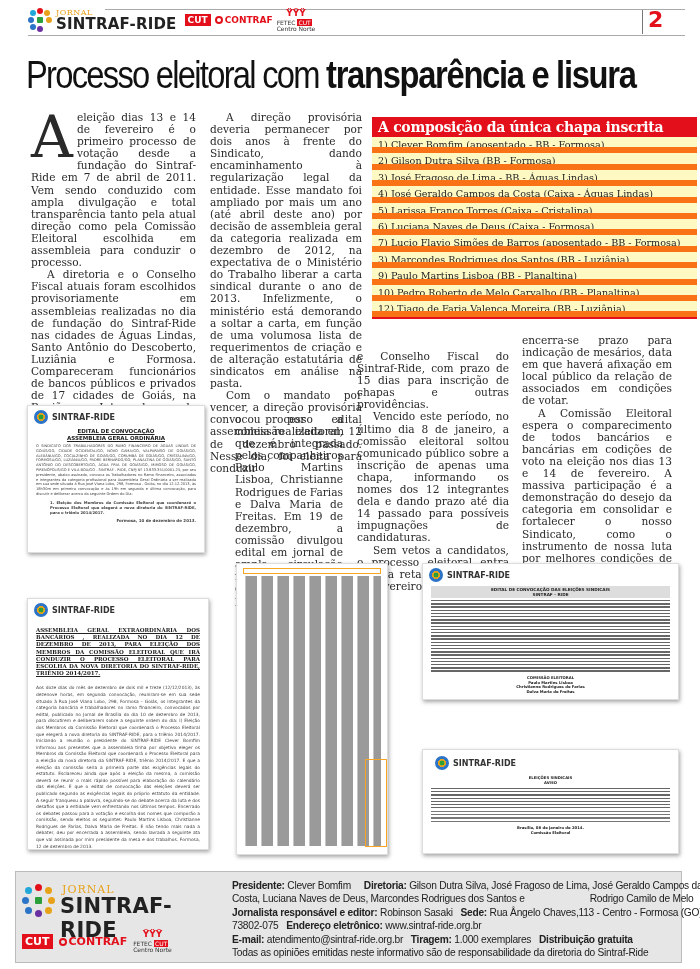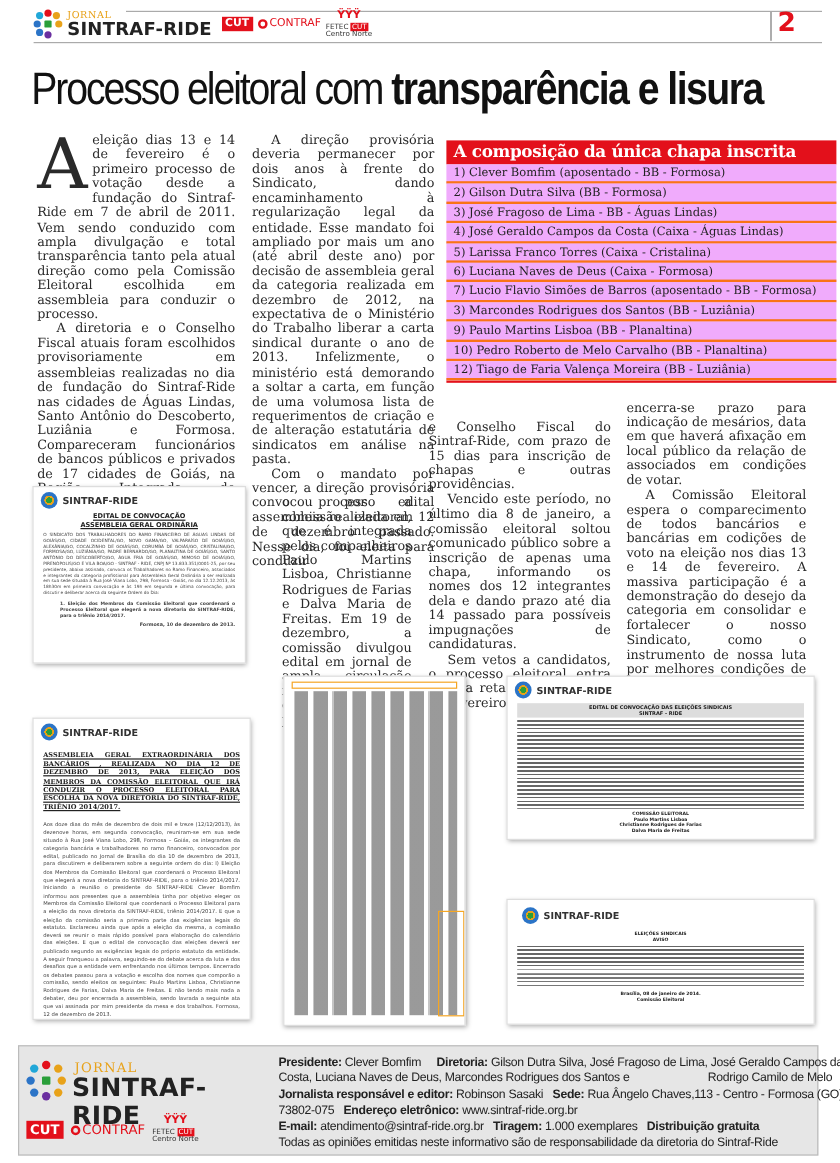--- a/index.html
+++ b/index.html
@@ -9,41 +9,41 @@
   
   .hdr-line-top { left: 105px; top: 9px; width: 580px; height: 1px; background: #aaa; }
   .hdr-line-bot { left: 28px; top: 35px; width: 657px; height: 1px; background: #aaa; }
   .logo { left: 28px; top: 6px; width: 320px; height: 28px; display: flex; align-items: center; gap: 4px; }
   .logo-burst { width: 24px; height: 24px; position: relative; }
   .logo-burst span { position: absolute; width: 6px; height: 6px; border-radius: 50%; }
   .logo-word { display: flex; flex-direction: column; line-height: 1; }
   .logo-jornal { font-family: "DejaVu Serif", serif; font-size: 8px; color: #e8a21a; letter-spacing: 0.5px; }
   .logo-name { font-family: "DejaVu Sans", sans-serif; font-size: 15px; font-weight: bold; color: #222; letter-spacing: 0.2px; }
   .cut-badge { background: #e3101b; color: #fff; font-family: "DejaVu Sans", sans-serif; font-weight: bold; font-size: 9px; padding: 1px 3px; margin-left: 4px; }
-  .contraf { color: #e3101b; font-family: "DejaVu Sans", sans-serif; font-weight: normal; font-size: 9px; display: flex; align-items: center; gap: 2px; }
+  .contraf { color: #e3101b; font-family: "DejaVu Sans", sans-serif; font-weight: bold; font-size: 9px; display: flex; align-items: center; gap: 2px; }
   .contraf .dot { width: 8px; height: 8px; border-radius: 50%; border: 2px solid #e3101b; }
   .fetec { font-family: "DejaVu Sans", sans-serif; font-size: 6px; color: #333; display: flex; align-items: center; gap: 2px; line-height: 1; flex-direction: column; }
   .fetec .figs { color: #e3101b; font-size: 9px; font-weight: bold; }
   .page-num-sep { left: 642px; top: 10px; width: 1px; height: 24px; background: #777; }
   .page-num { left: 648px; top: 7px; font-family: "DejaVu Sans", sans-serif; font-size: 22px; font-weight: bold; color: #e3101b; }
 
   
   .headline { left: 26px; top: 54px; font-family: "Liberation Sans", sans-serif; font-size: 38px; letter-spacing: -2px; color: #111; white-space: nowrap; transform: scaleX(0.86); transform-origin: left top; }
   .headline b { font-weight: bold; letter-spacing: -1.5px; }
 
   
   .col { font-size: 10.6px; line-height: 12.1px; text-align: justify; hyphens: auto; color: #2a2a2a; }
   .col p { text-indent: 16px; }
   .col p.noindent { text-indent: 0; }
   .dropcap { float: left; font-size: 58px; line-height: 46px; margin: 3px 4px 0 0; font-family: "DejaVu Serif", serif; }
 
   
   .chapa { left: 372px; top: 117px; width: 325px; border-bottom: 2px solid #e3101b; }
   .chapa-title { background: #e3101b; color: #fff; font-family: "DejaVu Serif", serif; font-size: 14px; font-weight: bold; padding: 2px 6px; white-space: nowrap; letter-spacing: -0.3px; }
-  .chapa-row { background: #f0abfc; border-bottom: 2px solid #f97316; font-size: 9.6px; height: 16.4px; line-height: 16px; padding-left: 6px; white-space: nowrap; overflow: hidden; }
+  .chapa-row { background: #fef9c3; border-bottom: 6px solid #f97316; font-size: 9.6px; height: 16.4px; line-height: 16px; padding-left: 6px; white-space: nowrap; overflow: hidden; }
 
   
   .doc { background: #fff; box-shadow: 1px 2px 4px rgba(0,0,0,0.35); border: 1px solid #ddd; overflow: hidden; }
   .doc-logo { display: flex; align-items: center; gap: 4px; padding: 4px 6px; }
   .doc-logo .mini-burst { width: 14px; height: 14px; border-radius: 50%; background: radial-gradient(circle, #2a9f3a 25%, #e8a21a 26%, #e8a21a 40%, #2b74c7 41%); }
   .doc-logo .mini-name { font-family: "DejaVu Sans", sans-serif; font-size: 8px; font-weight: bold; color: #333; }
   .doc-title { font-family: "DejaVu Sans", sans-serif; font-size: 5.5px; font-weight: bold; text-align: center; text-decoration: underline; line-height: 7px; }
   .doc-title-serif { font-family: "DejaVu Serif", serif; font-size: 5.5px; font-weight: bold; text-decoration: underline; line-height: 7.2px; padding: 0 8px; text-align: justify; }
   .doc-text { font-family: "DejaVu Sans", sans-serif; font-size: 4.2px; line-height: 5.6px; color: #444; padding: 0 8px; text-align: justify; }
   .greybar { height: 4px; margin: 2px 8px; background: repeating-linear-gradient(90deg, #999 0 3px, #ccc 3px 5px); }

